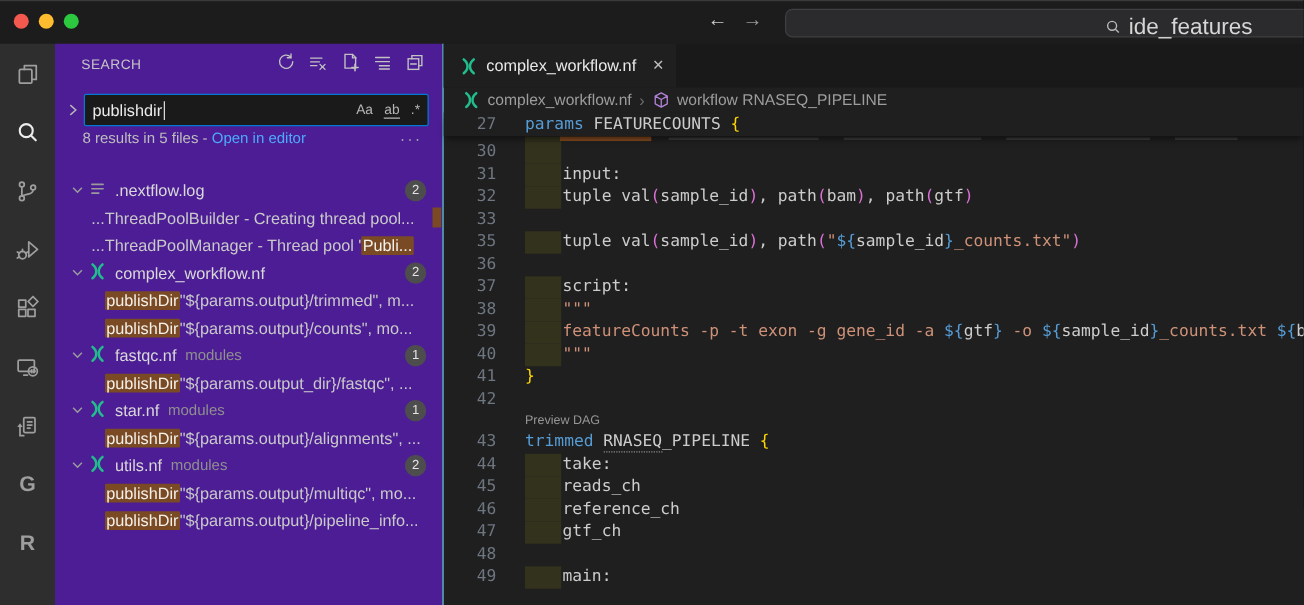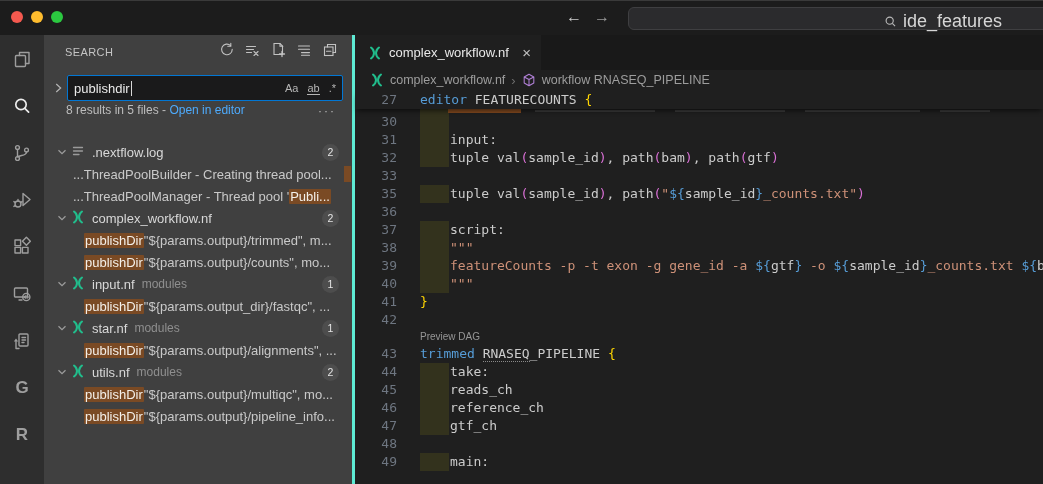--- a/index.html
+++ b/index.html
@@ -17,21 +17,21 @@
   #cmdbox .q{position:absolute;left:255px;top:3px;font-size:18px;color:#d6d6d6;display:flex;align-items:center;gap:6px;}
 
   
   #activitybar{position:absolute;left:0;top:35px;width:44px;height:449px;background:#2e2e2e;}
   .ab-item{height:47px;display:flex;align-items:center;justify-content:center;color:#9e9e9e;}
   .ab-item.active{color:#ececec;}
   .ab-item svg{stroke:currentColor;fill:none;stroke-width:1.4;stroke-linecap:round;stroke-linejoin:round;}
   .ab-item .glyph{font-size:17px;font-weight:bold;color:#9e9e9e;}
 
   
-  #sidebar{position:absolute;left:44px;top:35px;width:311px;height:449px;background:#404040;border-right:3px solid #5eead4;box-sizing:border-box;}
+  #sidebar{position:absolute;left:44px;top:35px;width:311px;height:449px;background:#4c1d95;border-right:1px solid #5eead4;box-sizing:border-box;}
   #search-title{position:absolute;left:21px;top:11px;font-size:11px;letter-spacing:.4px;color:#c4c4c4;}
   #search-actions{position:absolute;right:14px;top:7px;display:flex;gap:10px;color:#c2c2c2;}
   #search-actions .act{width:16px;height:16px;}
   #search-actions svg{stroke:currentColor;fill:none;stroke-width:1.1;stroke-linecap:round;}
   #replace-chevron{position:absolute;left:7px;top:46px;color:#b5b5b5;}
   #replace-chevron svg{stroke:currentColor;fill:none;stroke-width:1.4;}
   #search-input{position:absolute;left:23px;top:40px;width:276px;height:26px;background:#1a1a1b;border:1px solid #0277d4;border-radius:2px;box-sizing:border-box;display:flex;align-items:center;padding:0 6px;font-size:13px;color:#eaeaea;}
   #search-input .caret{display:inline-block;width:1.5px;height:15px;background:#d8d8d8;margin-left:1px;}
   #search-opts{margin-left:auto;display:flex;gap:9px;font-size:11px;color:#b5b5b5;}
   #search-opts .opt{cursor:default;}
@@ -273,21 +273,21 @@
             <svg width="14" height="14" viewBox="0 0 16 16">
               <path d="M4 6l4 4 4-4"></path>
             </svg>
           </span>
           <span class="ficon">
             <svg width="14" height="14" viewBox="0 0 14 14" style="stroke:#21bd8c;fill:none;stroke-width:2;stroke-linecap:round">
               <path d="M3 1.5c4 3 4 8 0 11"></path>
               <path d="M11 1.5c-4 3-4 8 0 11"></path>
             </svg>
           </span>
-          <span class="fname">input.nf</span>
+          <span class="fname">fastqc.nf</span>
           <span class="fdesc">modules</span>
           <span class="badge">1</span>
         </div>
         <div class="trow match">
           <span class="hl">publishDir</span>
           <span> "${params.output_dir}/fastqc", ...</span>
         </div>
         <div class="trow file">
           <span class="chev">
             <svg width="14" height="14" viewBox="0 0 16 16">
@@ -360,21 +360,21 @@
       <span class="bc-ic" id="bc-symbol-icon">
           <svg width="14" height="14" viewBox="0 0 16 16" style="stroke:#b180d7;fill:none;stroke-width:1.2;stroke-linejoin:round">
             <path d="M8 1.5l5.5 3v7l-5.5 3-5.5-3v-7z M8 7.5l5.5-3 M8 7.5L2.5 4.5 M8 7.5v7"></path>
           </svg>
         </span>
       <span>workflow RNASEQ_PIPELINE</span>
     </div>
 
     <div id="sticky" class="codefont">
         <span class="ln">27</span>
-        <span class="code"><span class="tk-kw">editor </span><span class="tk-w">FEATURECOUNTS </span><span class="tk-g">{</span></span>
+        <span class="code"><span class="tk-kw">params </span><span class="tk-w">FEATURECOUNTS </span><span class="tk-g">{</span></span>
       </div>
     <div id="sliver">
       <span class="abs" style="left:65px;width:29px;top:0;height:4px;background:#33321d"></span>
       <span class="abs" style="left:93px;width:73px;top:0;height:4px;background:#82491f"></span>
       <span class="abs" style="left:180px;width:120px;top:1px;height:2px;background:#3a3a3a"></span>
       <span class="abs" style="left:320px;width:110px;top:1px;height:2px;background:#3a3a3a"></span>
       <span class="abs" style="left:450px;width:115px;top:1px;height:2px;background:#3a3a3a"></span>
       <span class="abs" style="left:585px;width:50px;top:1px;height:2px;background:#3a3a3a"></span>
     </div>
     <div id="code-lines" class="codefont">

